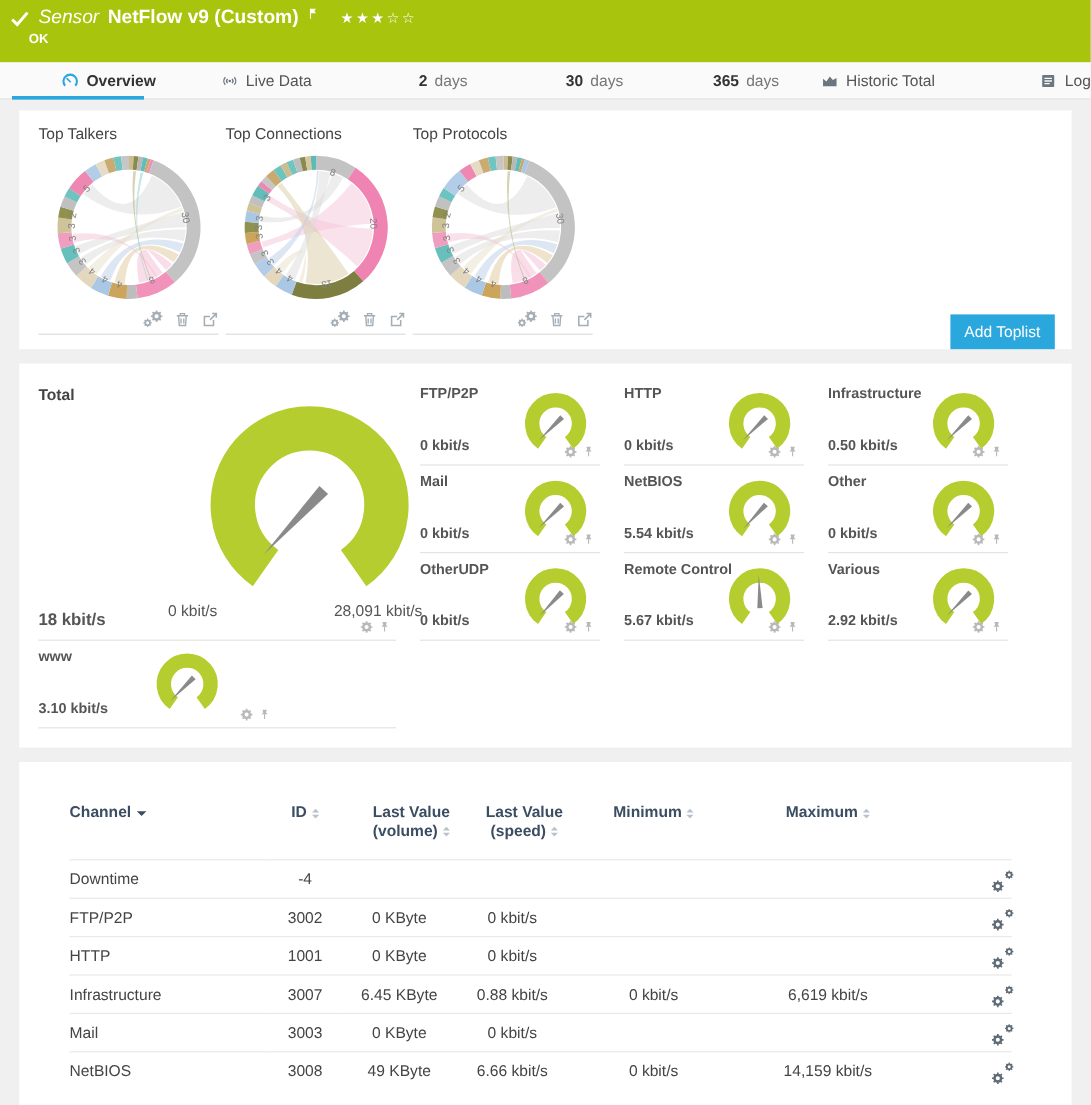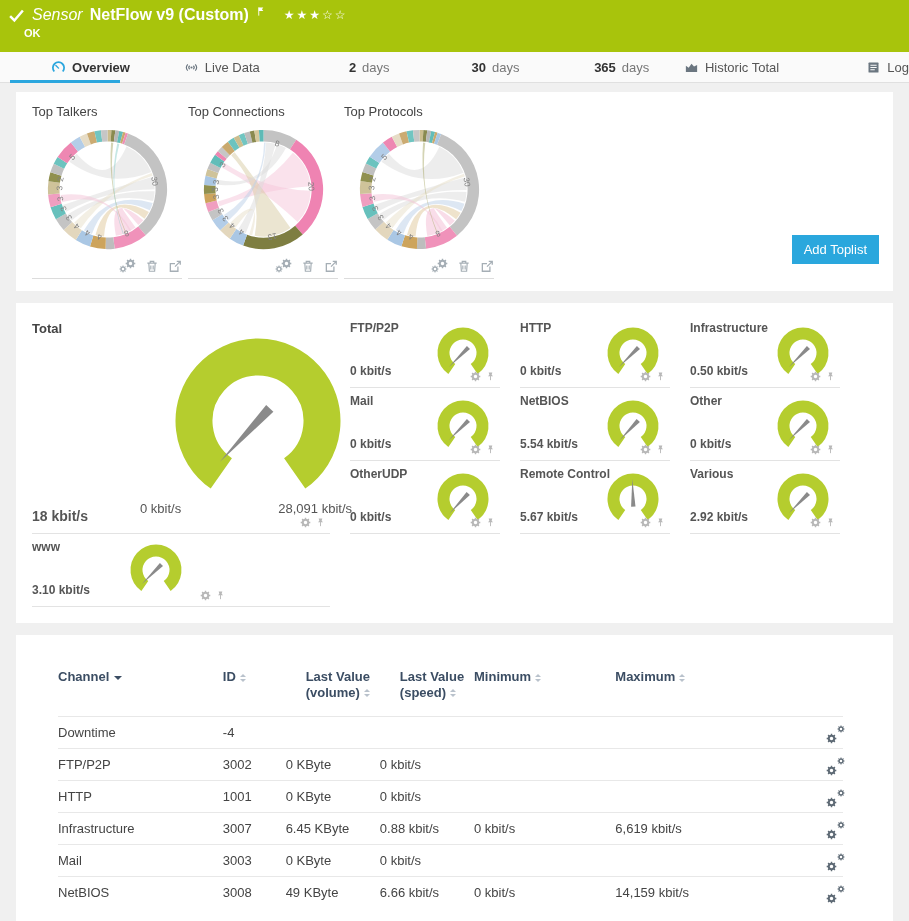--- a/index.html
+++ b/index.html
@@ -31,21 +31,21 @@
   .toplists{padding:12px 14px 12px 16px;position:relative}
   .tl-row{display:flex;gap:6px}
   .tl-tile{width:150px;border-bottom:1px solid #dcdcdc;padding-bottom:5px}
   .tl-title{font-size:13px;color:#444;margin-bottom:8px}
   .tl-chart{width:125px;height:125px;margin:0 auto;cursor:pointer}
   .tl-icons{display:flex;justify-content:flex-end;align-items:center;gap:9px;margin-top:6px;color:#a5aeb5}
   .tl-icons svg{width:14px;height:14px;cursor:pointer}
   .gears{position:relative;width:17px;height:15px;cursor:pointer}
   .gears .c1{position:absolute;right:0;top:0;width:11px;height:11px}
   .gears .c2{position:absolute;left:0;bottom:0;width:8px;height:8px}
-  .add-btn{position:absolute;right:14px;bottom:27px;background:#2aa7dd;color:#fff;border:none;
+  .add-btn{position:absolute;right:14px;bottom:0;background:#2aa7dd;color:#fff;border:none;
            font-family:inherit;font-size:13px;padding:7px 12px;cursor:pointer}
   
   .gauges-card{display:grid;grid-template-columns:318px 170px 170px 170px 1fr;
                grid-auto-rows:73px;padding:12px 14px 16px 16px}
   .g-tile{position:relative;border-bottom:1px solid #e3e3e3;margin-right:20px}
   .g-total{grid-row:1/4;grid-column:1}
   .g-www{grid-row:4;grid-column:1}
   .g-name{position:absolute;top:6px;left:0;font-size:12px;font-weight:bold;color:#555}
   .g-val{position:absolute;bottom:9px;left:0;font-size:12px;font-weight:bold;color:#555}
   .g-total .g-name{font-size:13px;color:#444}
@@ -56,21 +56,21 @@
   .g-minmax{position:absolute;left:108px;top:186px;width:212px;display:flex;justify-content:space-between;
             font-size:13px;color:#555}
   .g-icons{position:absolute;right:4px;bottom:5px;display:flex;gap:4px;color:#b8b8b8}
   .g-icons svg{width:11px;height:11px;cursor:pointer}
   .g-www .g-icons{left:168px;right:auto}
   
   .table-card{padding:20px 50px 30px 42px;min-height:300px}
   table{width:100%;border-collapse:collapse}
   th{font-size:13px;font-weight:bold;color:#3b4d63;text-align:left;vertical-align:top;
      padding:14px 0 16px 0;line-height:1.2;cursor:pointer}
-  th.r,td.r{text-align:left}
+  th.r,td.r{text-align:center}
   td{font-size:13px;color:#444;padding:8px 0;height:15px}
   tbody tr{border-top:1px solid #e8e8e8}
   td.gearcell{text-align:right;padding-right:6px}
   td.gearcell .gears{margin-left:auto;color:#5f6b76}
   .sort{display:inline-flex;flex-direction:column;gap:2px;margin-left:4px;vertical-align:middle}
   .sort i{width:0;height:0;border:3.5px solid transparent}
   .sort .up{border-bottom-color:#b9c2cc;border-top-width:0}
   .sort .dn{border-top-color:#b9c2cc;border-bottom-width:0}
   .tri-dn{display:inline-block;width:0;height:0;border:4px solid transparent;border-top-color:#3b4d63;
           border-bottom-width:0;margin-left:5px;vertical-align:middle}

